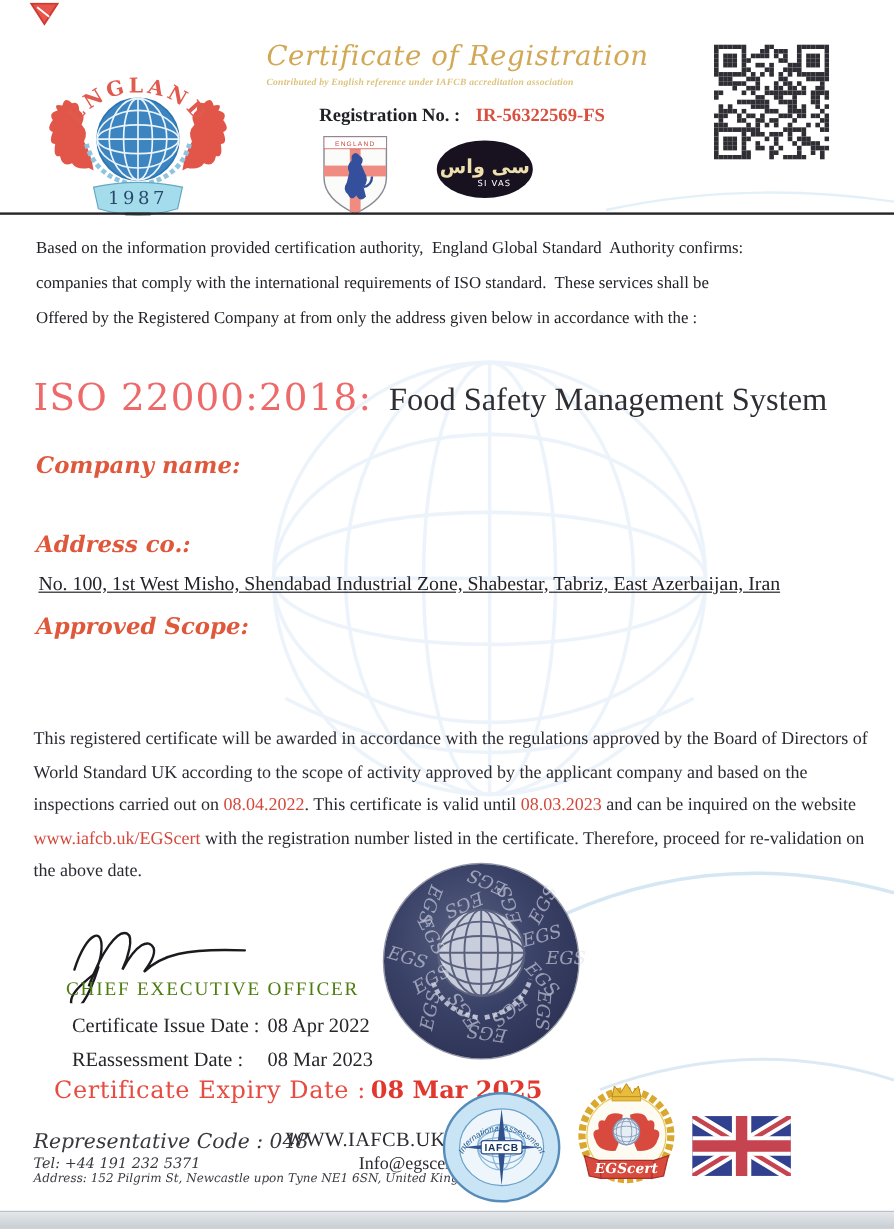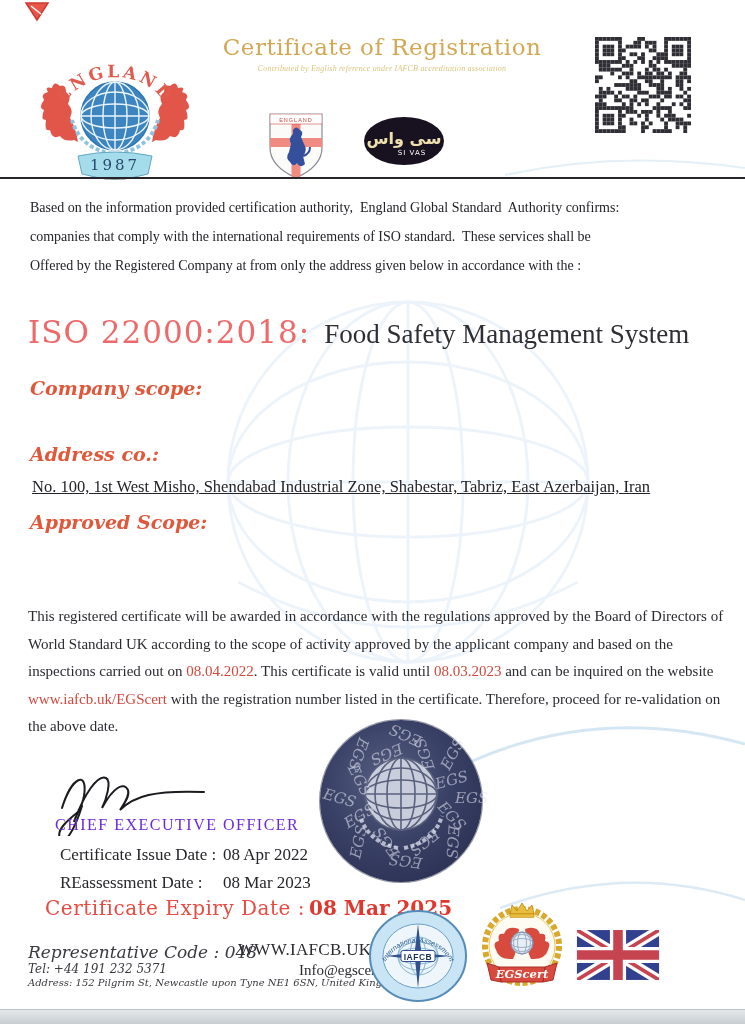--- a/index.html
+++ b/index.html
@@ -5,27 +5,27 @@
   html,body{margin:0;padding:0;background:#9a9a9a;}
   .page{
     position:relative;width:745px;height:1024px;background:#ffffff;
     overflow:hidden;font-family:"Liberation Serif","DejaVu Serif",serif;color:#26262c;
   }
   .abs{position:absolute;}
   
   .corner-mark{left:24px;top:2px;}
   .england-logo{left:34px;top:44px;}
   .cert-title{
-    left:222px;top:34px;width:320px;text-align:center;
-    font-family:"DejaVu Serif",serif;font-size:23px;
+    left:222px;top:34px;width:320px;
+    font-family:"DejaVu Serif",serif;font-style:italic;font-size:23px;
     color:#d2a855;letter-spacing:.5px;
   }
   .cert-tagline{
-    left:222px;top:64px;width:320px;text-align:center;
-    font-style:italic;font-size:8px;color:#dcc47e;letter-spacing:.2px;
+    left:222px;top:64px;width:320px;
+    font-style:italic;font-size:8px;color:#dcc47e;letter-spacing:.2px;font-weight:bold;
   }
   .reg-row{left:266px;top:88px;font-size:15.5px;font-weight:bold;white-space:nowrap;}
   .reg-row .lbl{color:#1f1f26;}
   .reg-row .val{color:#d9503f;margin-left:9px;font-weight:600;}
   .shield-logo{left:267px;top:110px;}
   .sivas-logo{left:362px;top:115px;}
   .qr{left:595px;top:37px;width:96px;height:96px;}
   .divider{left:0;top:177px;width:745px;height:2px;background:#26262a;}
   
   .intro{left:30px;top:193px;width:700px;font-size:14px;line-height:29px;color:#232329;}
@@ -41,21 +41,21 @@
   }
   .field-value{left:32px;font-size:16.5px;color:#232329;white-space:nowrap;}
   .lbl-company{top:377px;} .val-company{top:409px;}
   .lbl-address{top:443px;} .val-address{top:477px;text-decoration:underline;}
   .lbl-scope{top:511px;}   .val-scope{top:545px;font-size:17px;}
   
   .validity{left:28px;top:603px;width:702px;font-size:15px;line-height:27.5px;color:#2a2a31;}
   .validity .red{color:#d4483c;}
   
   .signature{left:52px;top:758px;}
-  .ceo{left:55px;top:816px;font-size:16px;letter-spacing:1.5px;color:#6d28d9;}
+  .ceo{left:55px;top:816px;font-size:16px;letter-spacing:1.5px;color:#4d7c0f;}
   .date-row{font-size:17px;color:#26262b;}
   .date-row .d-lbl{position:absolute;left:60px;white-space:nowrap;}
   .date-row .d-val{position:absolute;left:223px;white-space:nowrap;}
   .row-issue{top:845px;} .row-reassess{top:873px;}
   .expiry-row{left:45px;top:896px;white-space:nowrap;font-family:"DejaVu Serif",serif;}
   .expiry-row .e-lbl{font-size:20px;color:#e84b41;letter-spacing:.5px;}
   .expiry-row .e-val{font-size:20px;font-weight:bold;color:#e0372e;margin-left:4px;}
   
   .seal{
     left:320px;top:720px;width:162px;height:162px;border-radius:50%;
@@ -144,20 +144,24 @@
     </text>
 
     <path d="M44,112 Q81,104 118,112 L114,130 Q81,140 48,130 Z" fill="#a5dcec" stroke="#63a8c2"></path>
     <text x="81" y="126" text-anchor="middle" font-family="DejaVu Serif, serif" font-size="15" letter-spacing="3" fill="#27496b">1987</text>
     <rect x="70" y="133" width="22" height="2.5" rx="1" fill="#3a3a3a" opacity=".7"></rect>
   </svg>
 
   <div class="abs cert-title">Certificate of Registration</div>
   <div class="abs cert-tagline">Contributed by English reference under IAFCB accreditation association</div>
 
+  <div class="abs reg-row">
+    <span class="lbl">Registration No. :</span>
+    <span class="val">IR-56322569-FS</span>
+  </div>
 
   <svg class="abs shield-logo" width="58" height="70" viewBox="0 0 58 70">
     <defs>
         <clipPath id="shieldClip">
           <path d="M3,4 H55 V38 Q55,56 29,68 Q3,56 3,38 Z"></path>
         </clipPath>
       </defs>
     <path d="M3,4 H55 V38 Q55,56 29,68 Q3,56 3,38 Z" fill="#fbfbf9" stroke="#8a8a96" stroke-width="1.2"></path>
     <g clip-path="url(#shieldClip)">
       <rect x="24.5" y="14" width="9" height="54" fill="#ef8b80"></rect>
@@ -508,21 +512,21 @@
   <div class="abs intro">
     <div>Based on the information provided certification authority,  England Global Standard  Authority confirms:</div>
     <div>companies that comply with the international requirements of ISO standard.  These services shall be</div>
     <div>Offered by the Registered Company at from only the address given below in accordance with the :</div>
   </div>
 
   <div class="abs iso-row">
     <span class="iso-code">ISO 22000:2018:</span><span class="iso-name">Food Safety Management System</span>
   </div>
 
-  <div class="abs field-label lbl-company">Company scope:</div>
+  <div class="abs field-label lbl-company">Company name:</div>
   <div class="abs field-label lbl-address">Address co.:</div>
   <div class="abs field-value val-address">No. 100, 1st West Misho, Shendabad Industrial Zone, Shabestar, Tabriz, East Azerbaijan, Iran</div>
   <div class="abs field-label lbl-scope">Approved Scope:</div>
 
   <div class="abs validity">
     <span>This registered certificate will be awarded in accordance with the regulations approved by the Board of Directors of World Standard UK according to the scope of activity approved by the applicant company and based on the inspections carried out on </span><span class="red">08.04.2022</span><span>. This certificate is valid until </span><span class="red">08.03.2023</span><span> and can be inquired on the website </span><span class="red">www.iafcb.uk/EGScert</span><span> with the registration number listed in the certificate. Therefore, proceed for re-validation on the above date.</span>
   </div>
 
   <svg class="abs signature" width="180" height="78" viewBox="0 0 180 78">
     <g fill="none" stroke="#1b1b1f" stroke-width="2" stroke-linecap="round">

